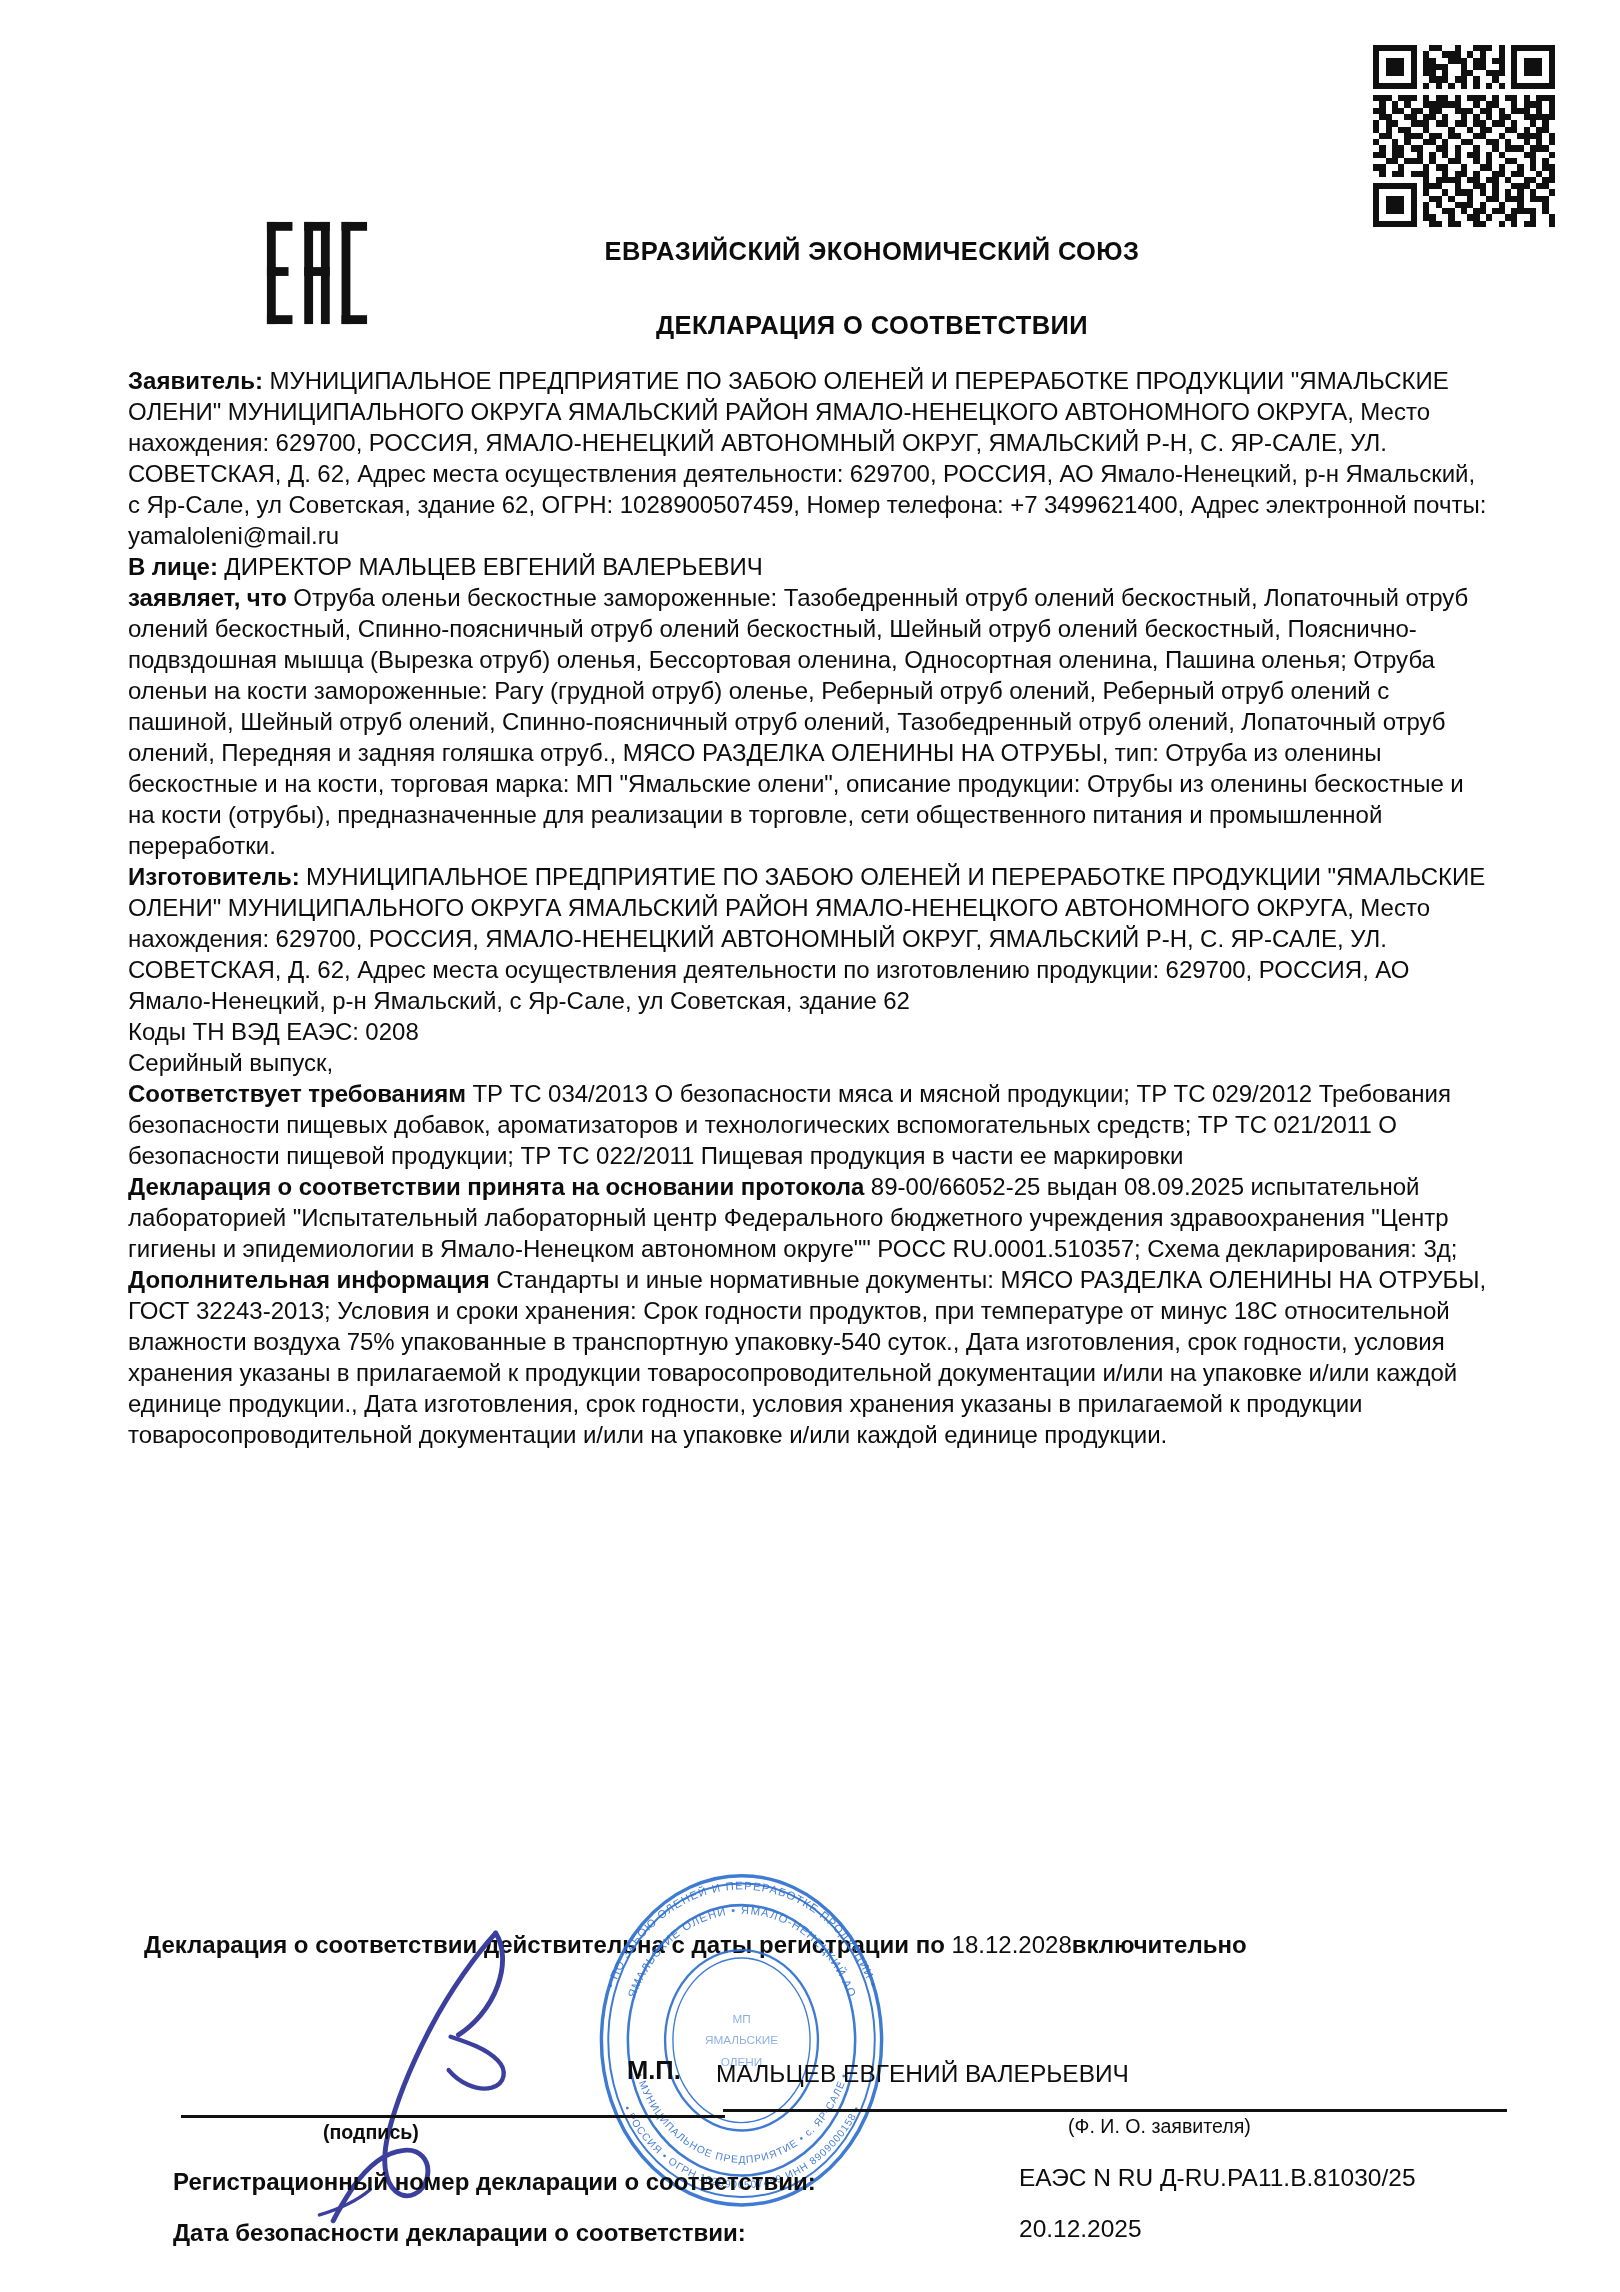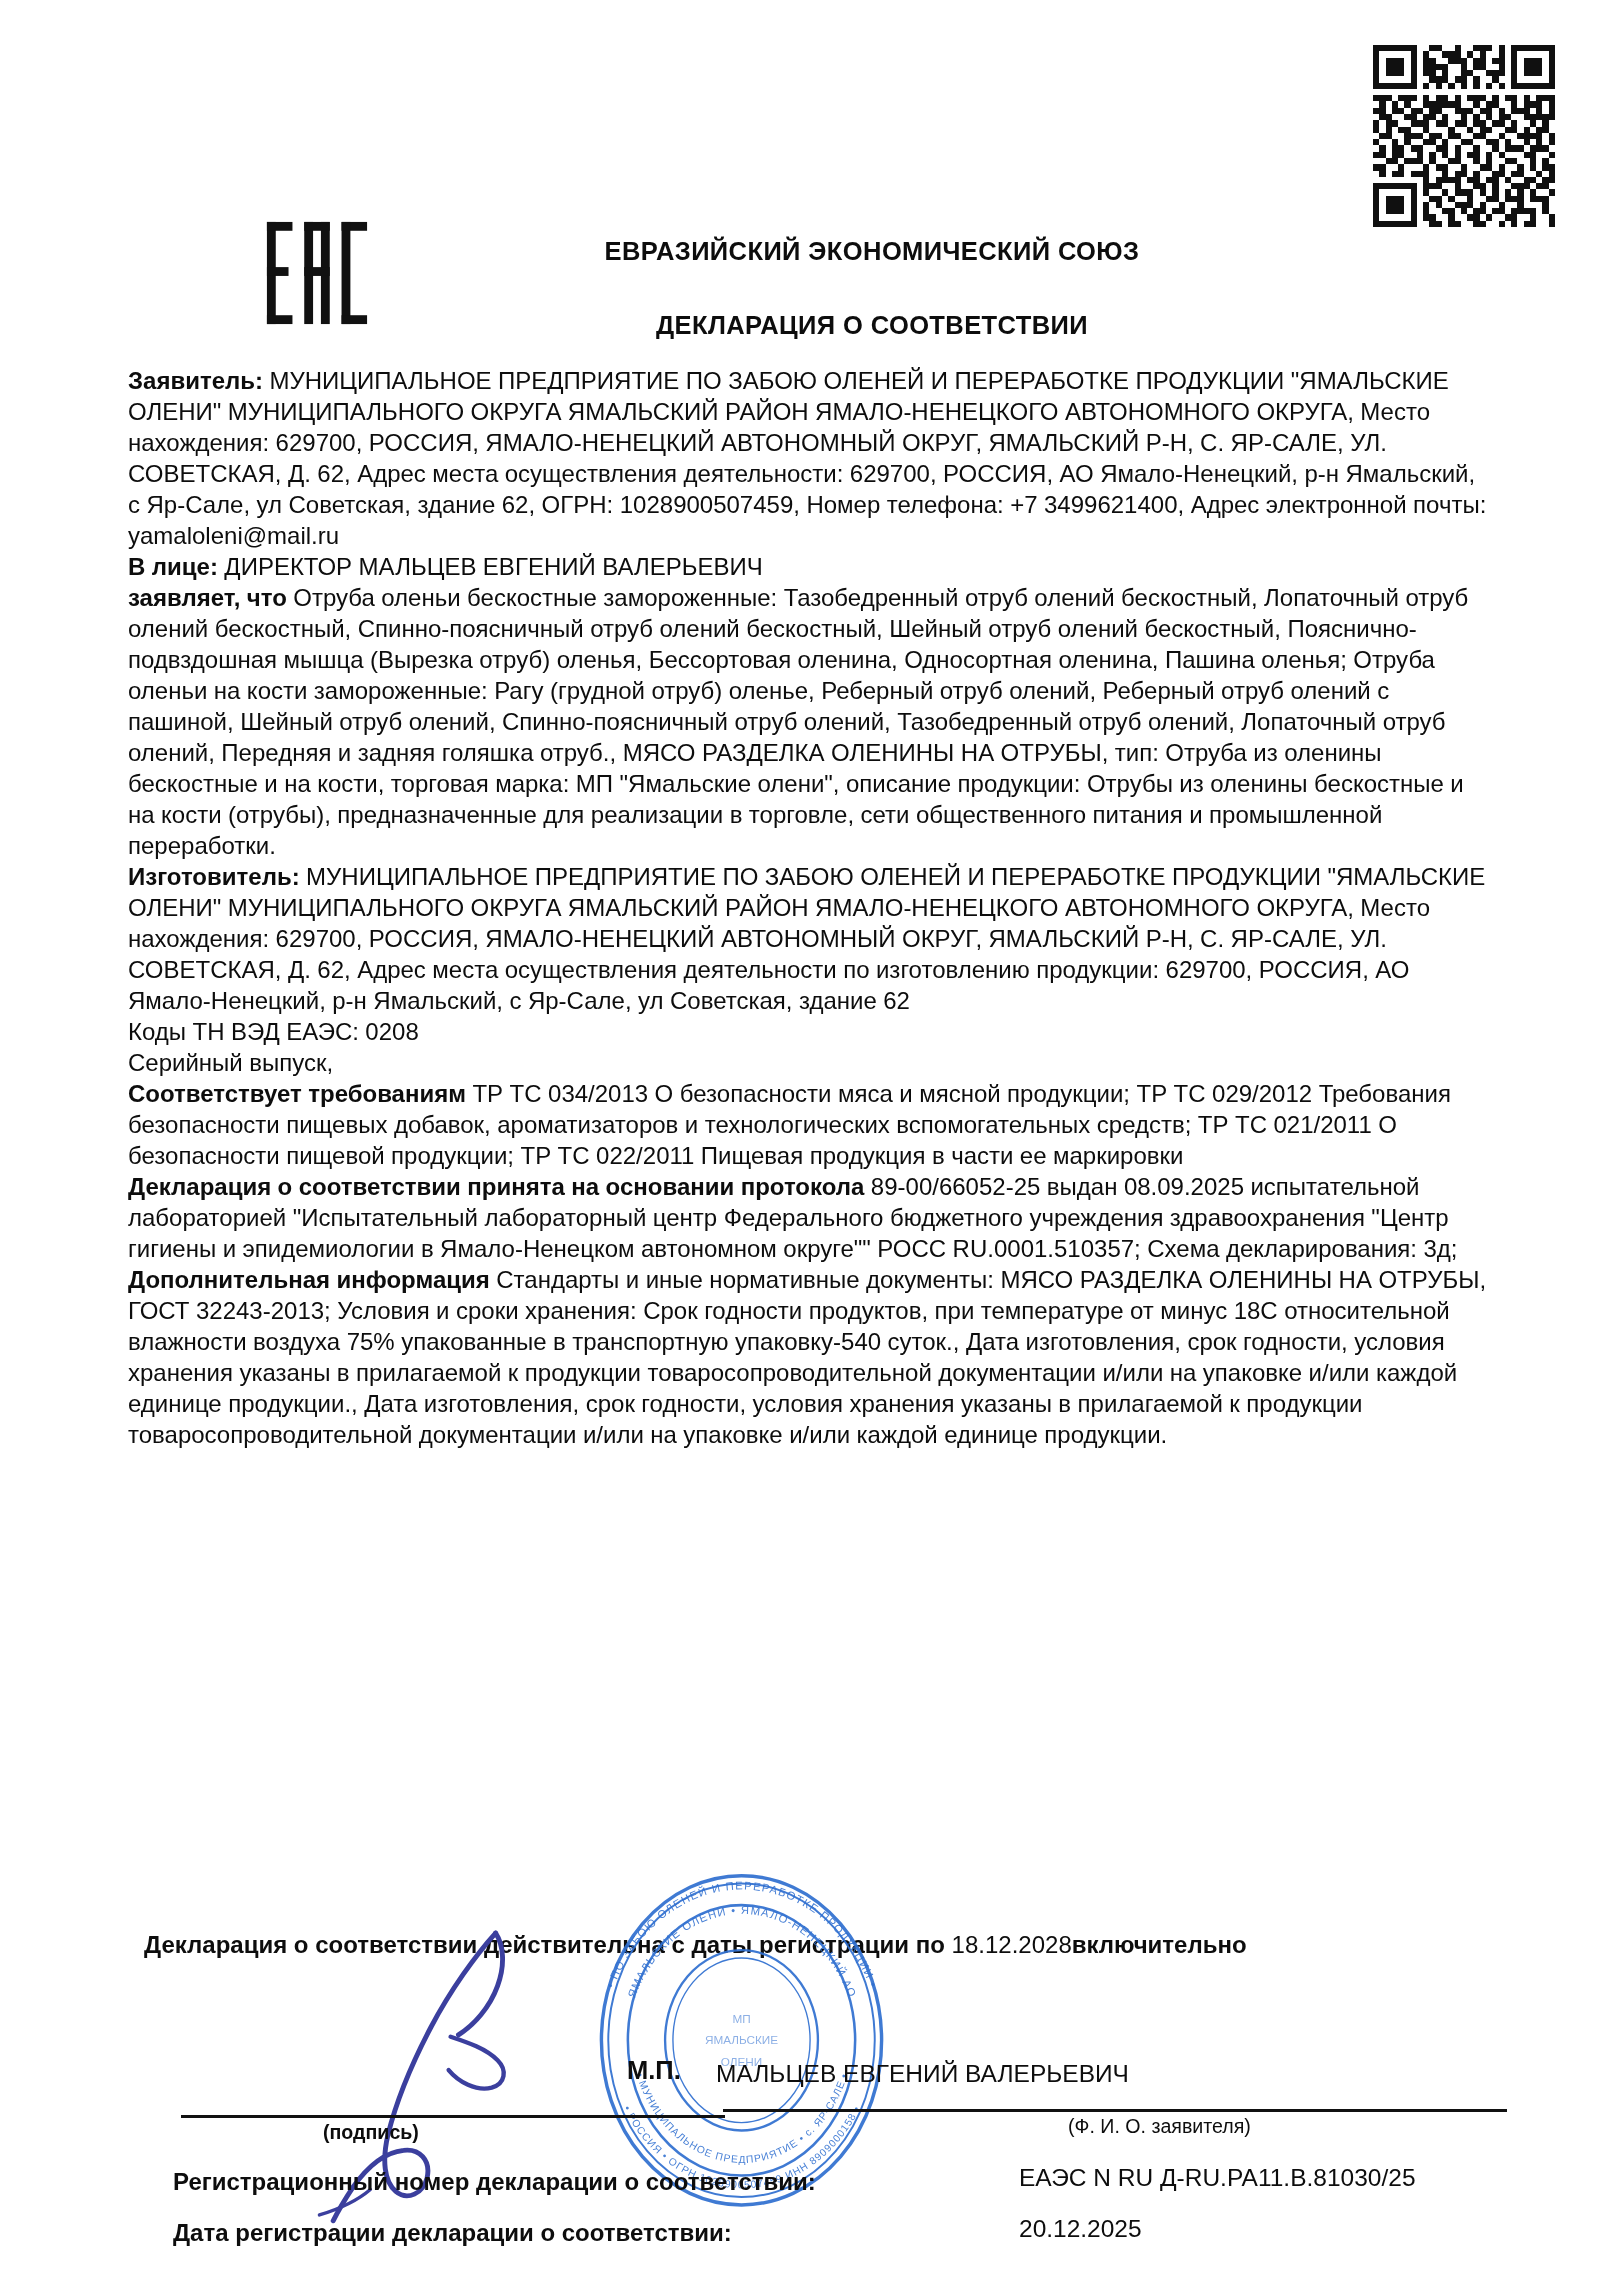--- a/index.html
+++ b/index.html
@@ -534,17 +534,17 @@
 
   <div class="mp-label">М.П.</div>
   <div class="signer-name">МАЛЬЦЕВ ЕВГЕНИЙ ВАЛЕРЬЕВИЧ</div>
   <div class="rule-left"></div>
   <div class="rule-right"></div>
   <div class="cap-signature">(подпись)</div>
   <div class="cap-fio">(Ф. И. О. заявителя)</div>
 
   <div class="reg-label-1">Регистрационный номер декларации о соответствии:</div>
   <div class="reg-value-1">ЕАЭС N RU Д-RU.РА11.В.81030/25</div>
-  <div class="reg-label-2">Дата регистрации декларации о соответствии:</div>
+  <div class="reg-label-2">Дата безопасности декларации о соответствии:</div>
   <div class="reg-value-2">20.12.2025</div>
 
 </div>
 
 
 </body></html>

